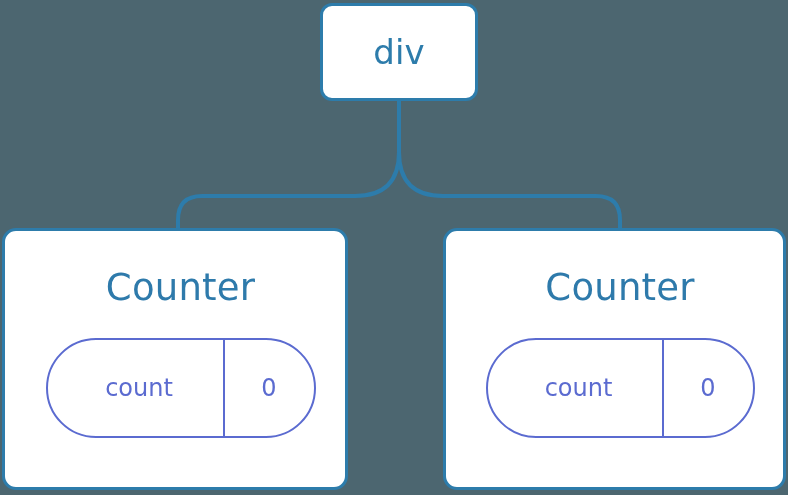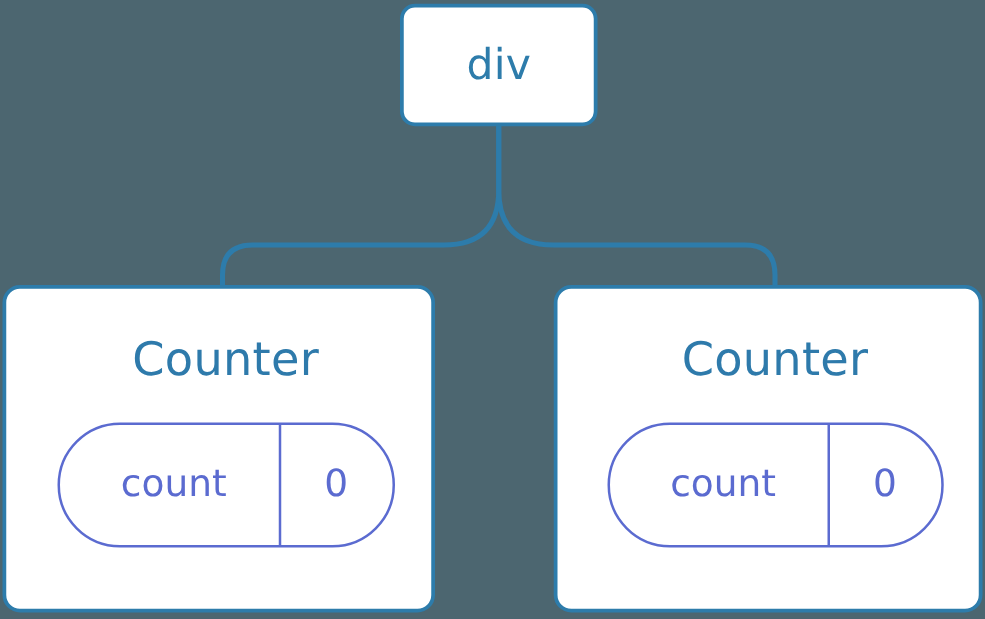--- a/index.html
+++ b/index.html
@@ -83,21 +83,21 @@
     display: flex;
     align-items: stretch;
     box-sizing: border-box;
     background: #ffffff;
   }
   .pill-key, .pill-value {
     display: flex;
     align-items: center;
     justify-content: center;
     color: #5b6bd0;
-    font-size: 30px;
+    font-size: 24px;
     line-height: 1;
     box-sizing: border-box;
   }
   .pill-key {
     width: 175px;
     padding-left: 8px;
   }
   .pill-value {
     width: 91px;
     border-left: 2px solid #5b6bd0;

